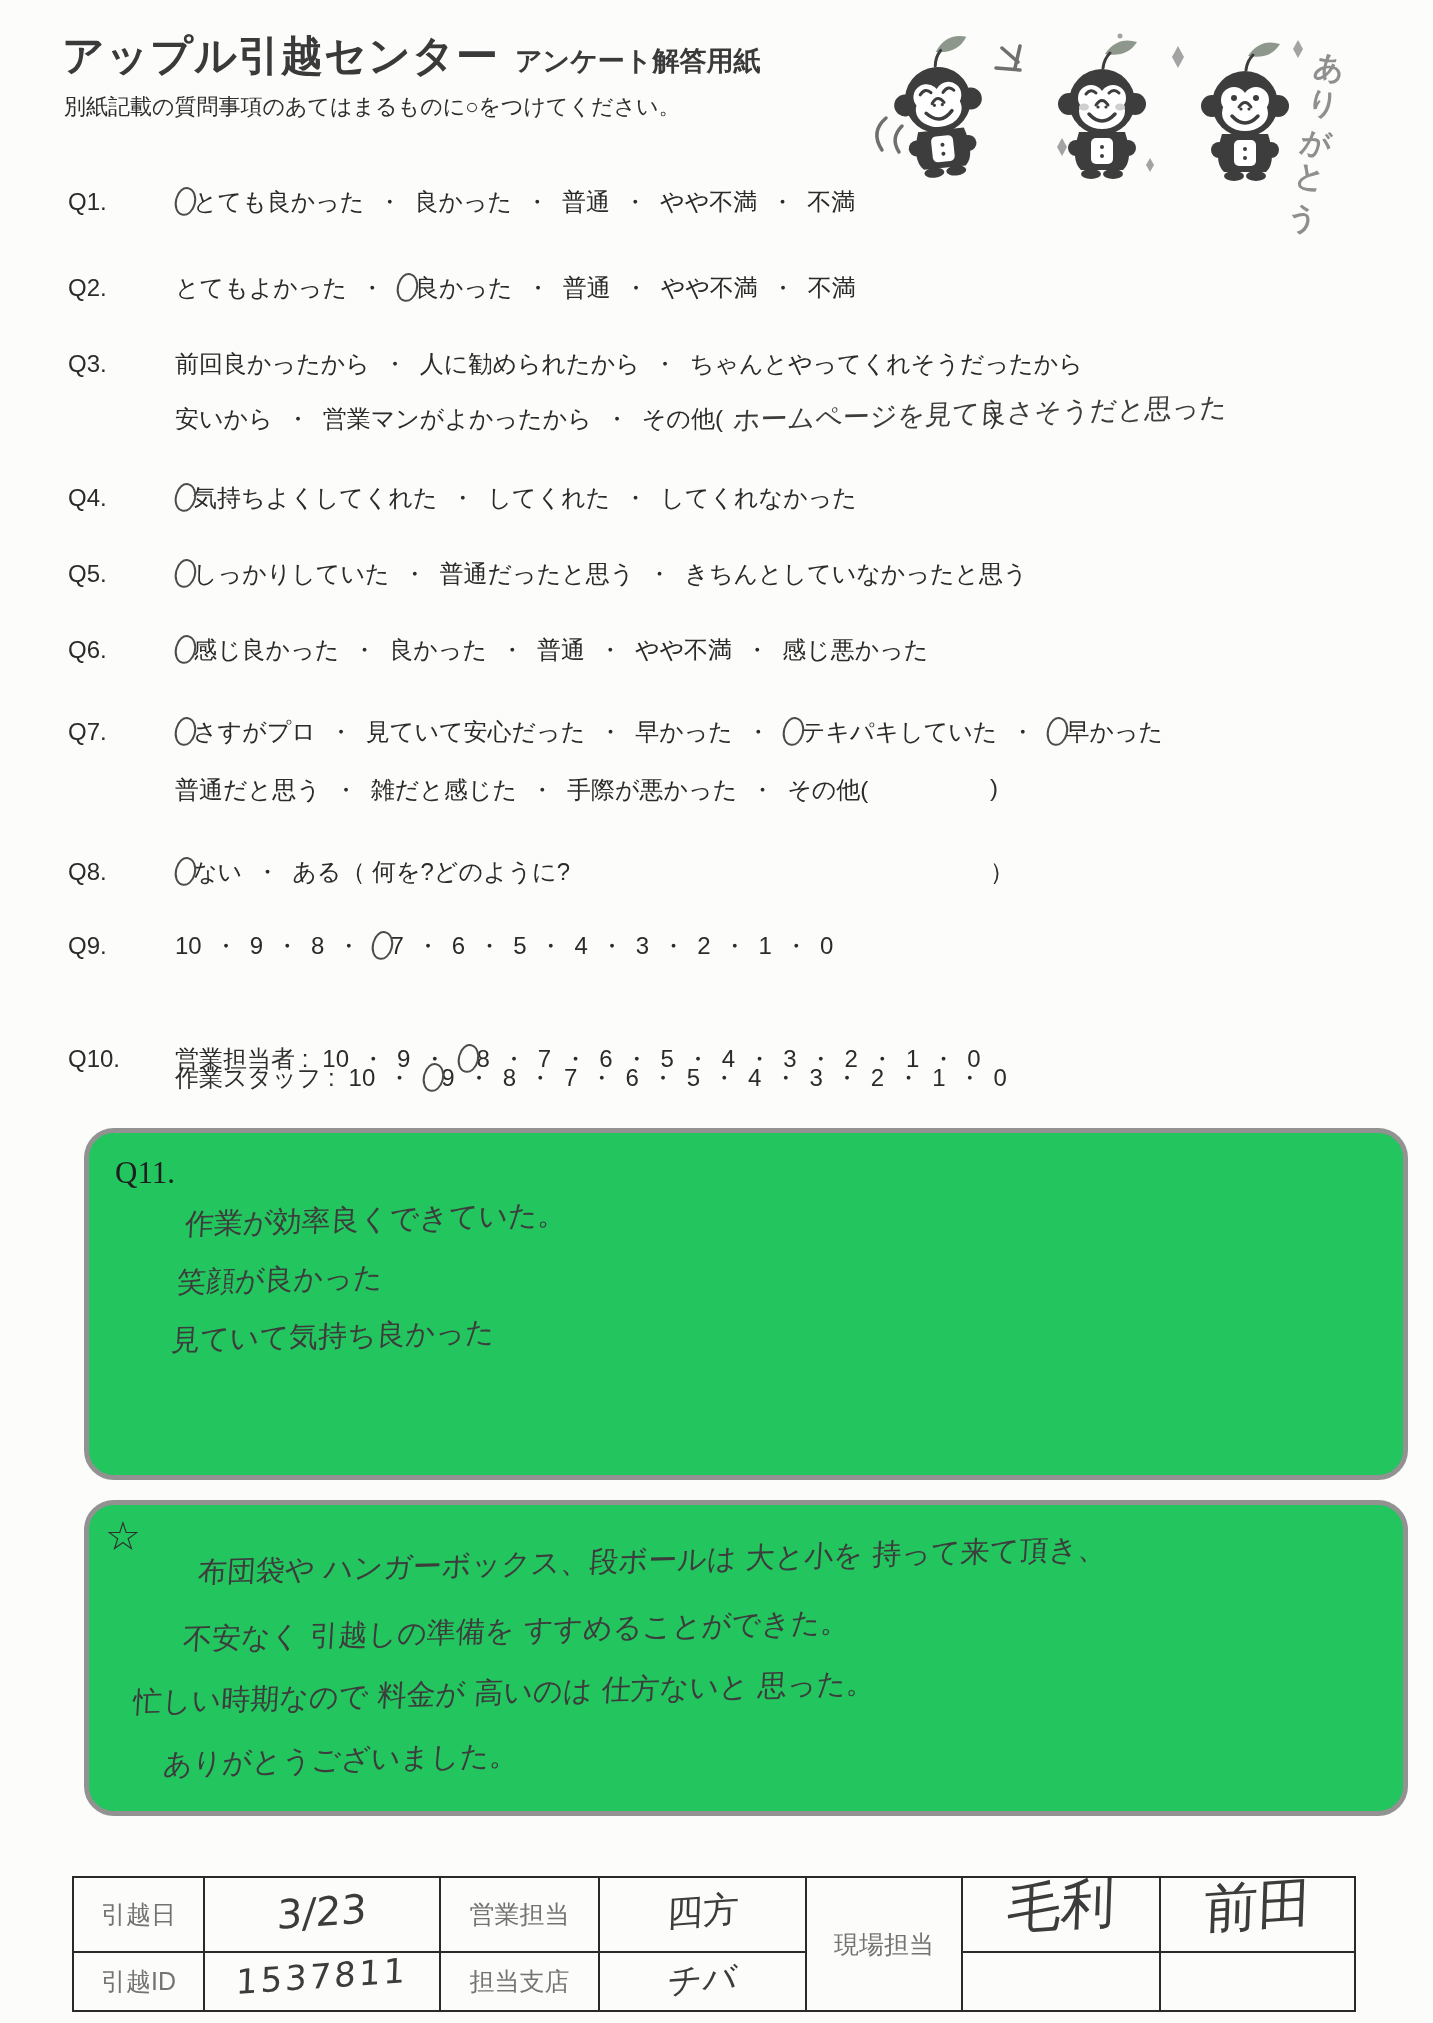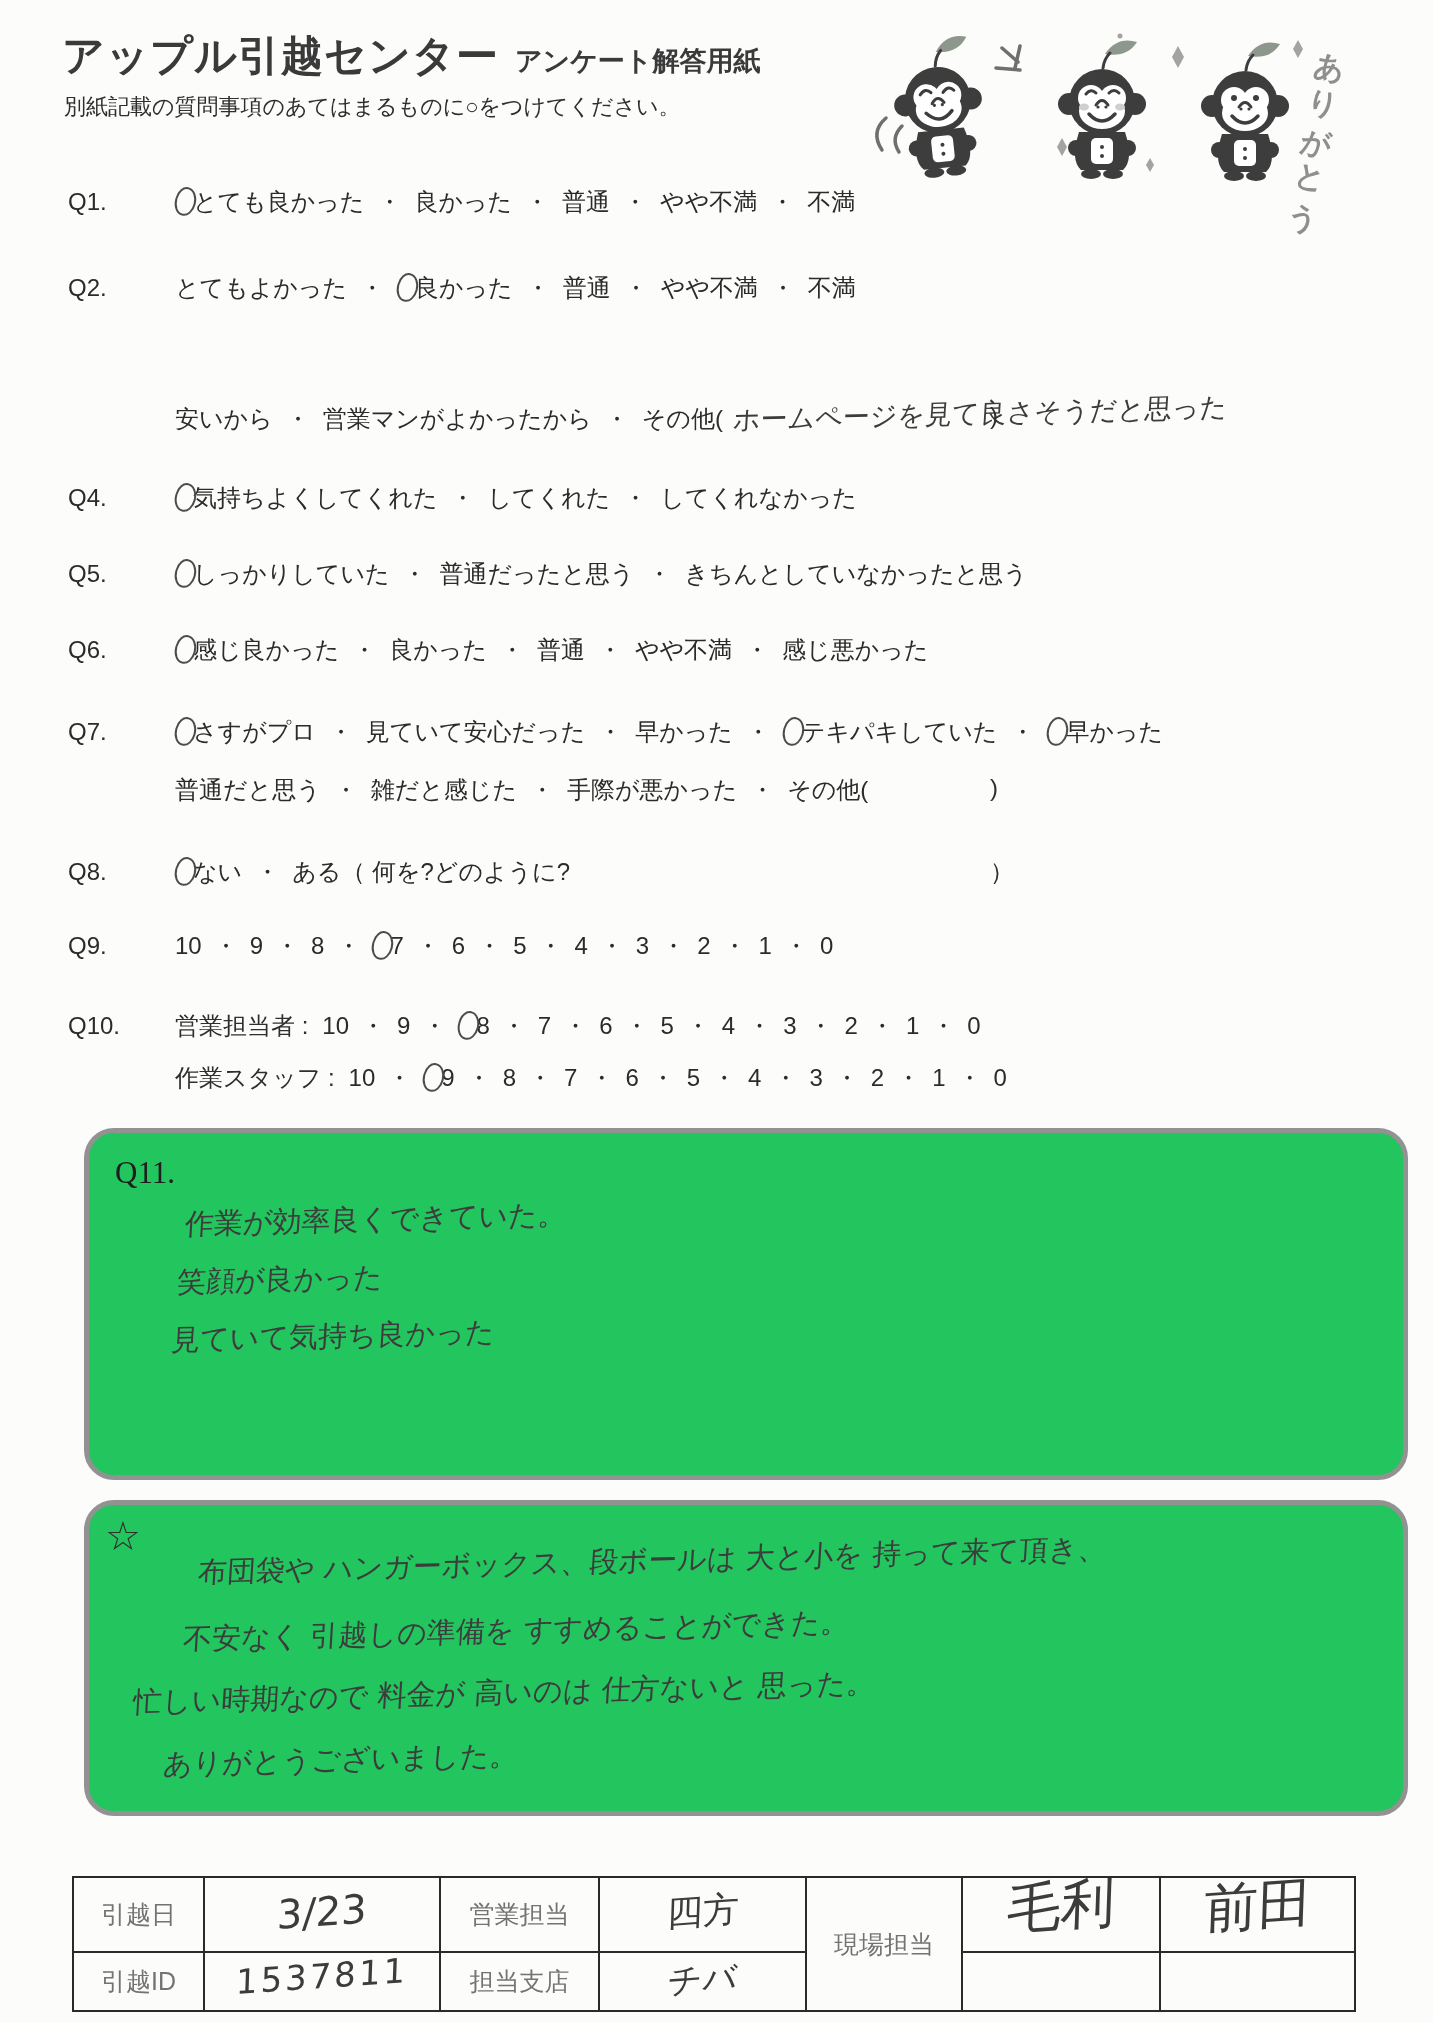--- a/index.html
+++ b/index.html
@@ -191,20 +191,23 @@
   <div class="arigato">ありがとう</div>
 
   <div class="qline" style="top:186px">
     <span class="qno">Q1.</span><span class="opts"><span class="opt circled">とても良かった</span><span class="sep">・</span><span class="opt">良かった</span><span class="sep">・</span><span class="opt">普通</span><span class="sep">・</span><span class="opt">やや不満</span><span class="sep">・</span><span class="opt">不満</span></span>
   </div>
 
   <div class="qline" style="top:272px">
     <span class="qno">Q2.</span><span class="opts"><span class="opt">とてもよかった</span><span class="sep">・</span><span class="opt circled">良かった</span><span class="sep">・</span><span class="opt">普通</span><span class="sep">・</span><span class="opt">やや不満</span><span class="sep">・</span><span class="opt">不満</span></span>
   </div>
 
+  <div class="qline" style="top:348px">
+    <span class="qno">Q3.</span><span class="opts"><span class="opt">前回良かったから</span><span class="sep">・</span><span class="opt">人に勧められたから</span><span class="sep">・</span><span class="opt">ちゃんとやってくれそうだったから</span></span>
+  </div>
   <div class="qline" style="top:402px">
     <span class="qno"></span><span class="opts"><span class="opt">安いから</span><span class="sep">・</span><span class="opt">営業マンがよかったから</span><span class="sep">・</span><span class="opt">その他(</span></span><span class="hw hw-inline">ホームページを見て良さそうだと思った</span><span class="close-paren">)</span>
   </div>
 
   <div class="qline" style="top:482px">
     <span class="qno">Q4.</span><span class="opts"><span class="opt circled">気持ちよくしてくれた</span><span class="sep">・</span><span class="opt">してくれた</span><span class="sep">・</span><span class="opt">してくれなかった</span></span>
   </div>
 
   <div class="qline" style="top:558px">
     <span class="qno">Q5.</span><span class="opts"><span class="opt circled">しっかりしていた</span><span class="sep">・</span><span class="opt">普通だったと思う</span><span class="sep">・</span><span class="opt">きちんとしていなかったと思う</span></span>
@@ -222,21 +225,21 @@
   </div>
 
   <div class="qline" style="top:856px">
     <span class="qno">Q8.</span><span class="opts"><span class="opt circled">ない</span><span class="sep">・</span><span class="opt">ある（ 何を?どのように?</span></span><span class="close-paren">）</span>
   </div>
 
   <div class="qline" style="top:930px">
     <span class="qno">Q9.</span><span class="opts nums"><span class="opt">10</span><span class="sep">・</span><span class="opt">9</span><span class="sep">・</span><span class="opt">8</span><span class="sep">・</span><span class="opt circled">7</span><span class="sep">・</span><span class="opt">6</span><span class="sep">・</span><span class="opt">5</span><span class="sep">・</span><span class="opt">4</span><span class="sep">・</span><span class="opt">3</span><span class="sep">・</span><span class="opt">2</span><span class="sep">・</span><span class="opt">1</span><span class="sep">・</span><span class="opt">0</span></span>
   </div>
 
-  <div class="qline" style="top:1010px">
+  <div class="qline" style="top:1043px">
     <span class="qno">Q10.</span><span class="prefix">営業担当者 :</span><span class="opts nums"><span class="opt">10</span><span class="sep">・</span><span class="opt">9</span><span class="sep">・</span><span class="opt circled">8</span><span class="sep">・</span><span class="opt">7</span><span class="sep">・</span><span class="opt">6</span><span class="sep">・</span><span class="opt">5</span><span class="sep">・</span><span class="opt">4</span><span class="sep">・</span><span class="opt">3</span><span class="sep">・</span><span class="opt">2</span><span class="sep">・</span><span class="opt">1</span><span class="sep">・</span><span class="opt">0</span></span>
   </div>
   <div class="qline" style="top:1062px">
     <span class="qno"></span><span class="prefix">作業スタッフ :</span><span class="opts nums"><span class="opt">10</span><span class="sep">・</span><span class="opt circled">9</span><span class="sep">・</span><span class="opt">8</span><span class="sep">・</span><span class="opt">7</span><span class="sep">・</span><span class="opt">6</span><span class="sep">・</span><span class="opt">5</span><span class="sep">・</span><span class="opt">4</span><span class="sep">・</span><span class="opt">3</span><span class="sep">・</span><span class="opt">2</span><span class="sep">・</span><span class="opt">1</span><span class="sep">・</span><span class="opt">0</span></span>
   </div>
 
   <div class="bigbox box-q11">
     <div class="q11-label">Q11.</div>
     <div class="boxline hw" style="left:96px;top:72px">作業が効率良くできていた。</div>
     <div class="boxline hw" style="left:88px;top:130px">笑顔が良かった</div>

